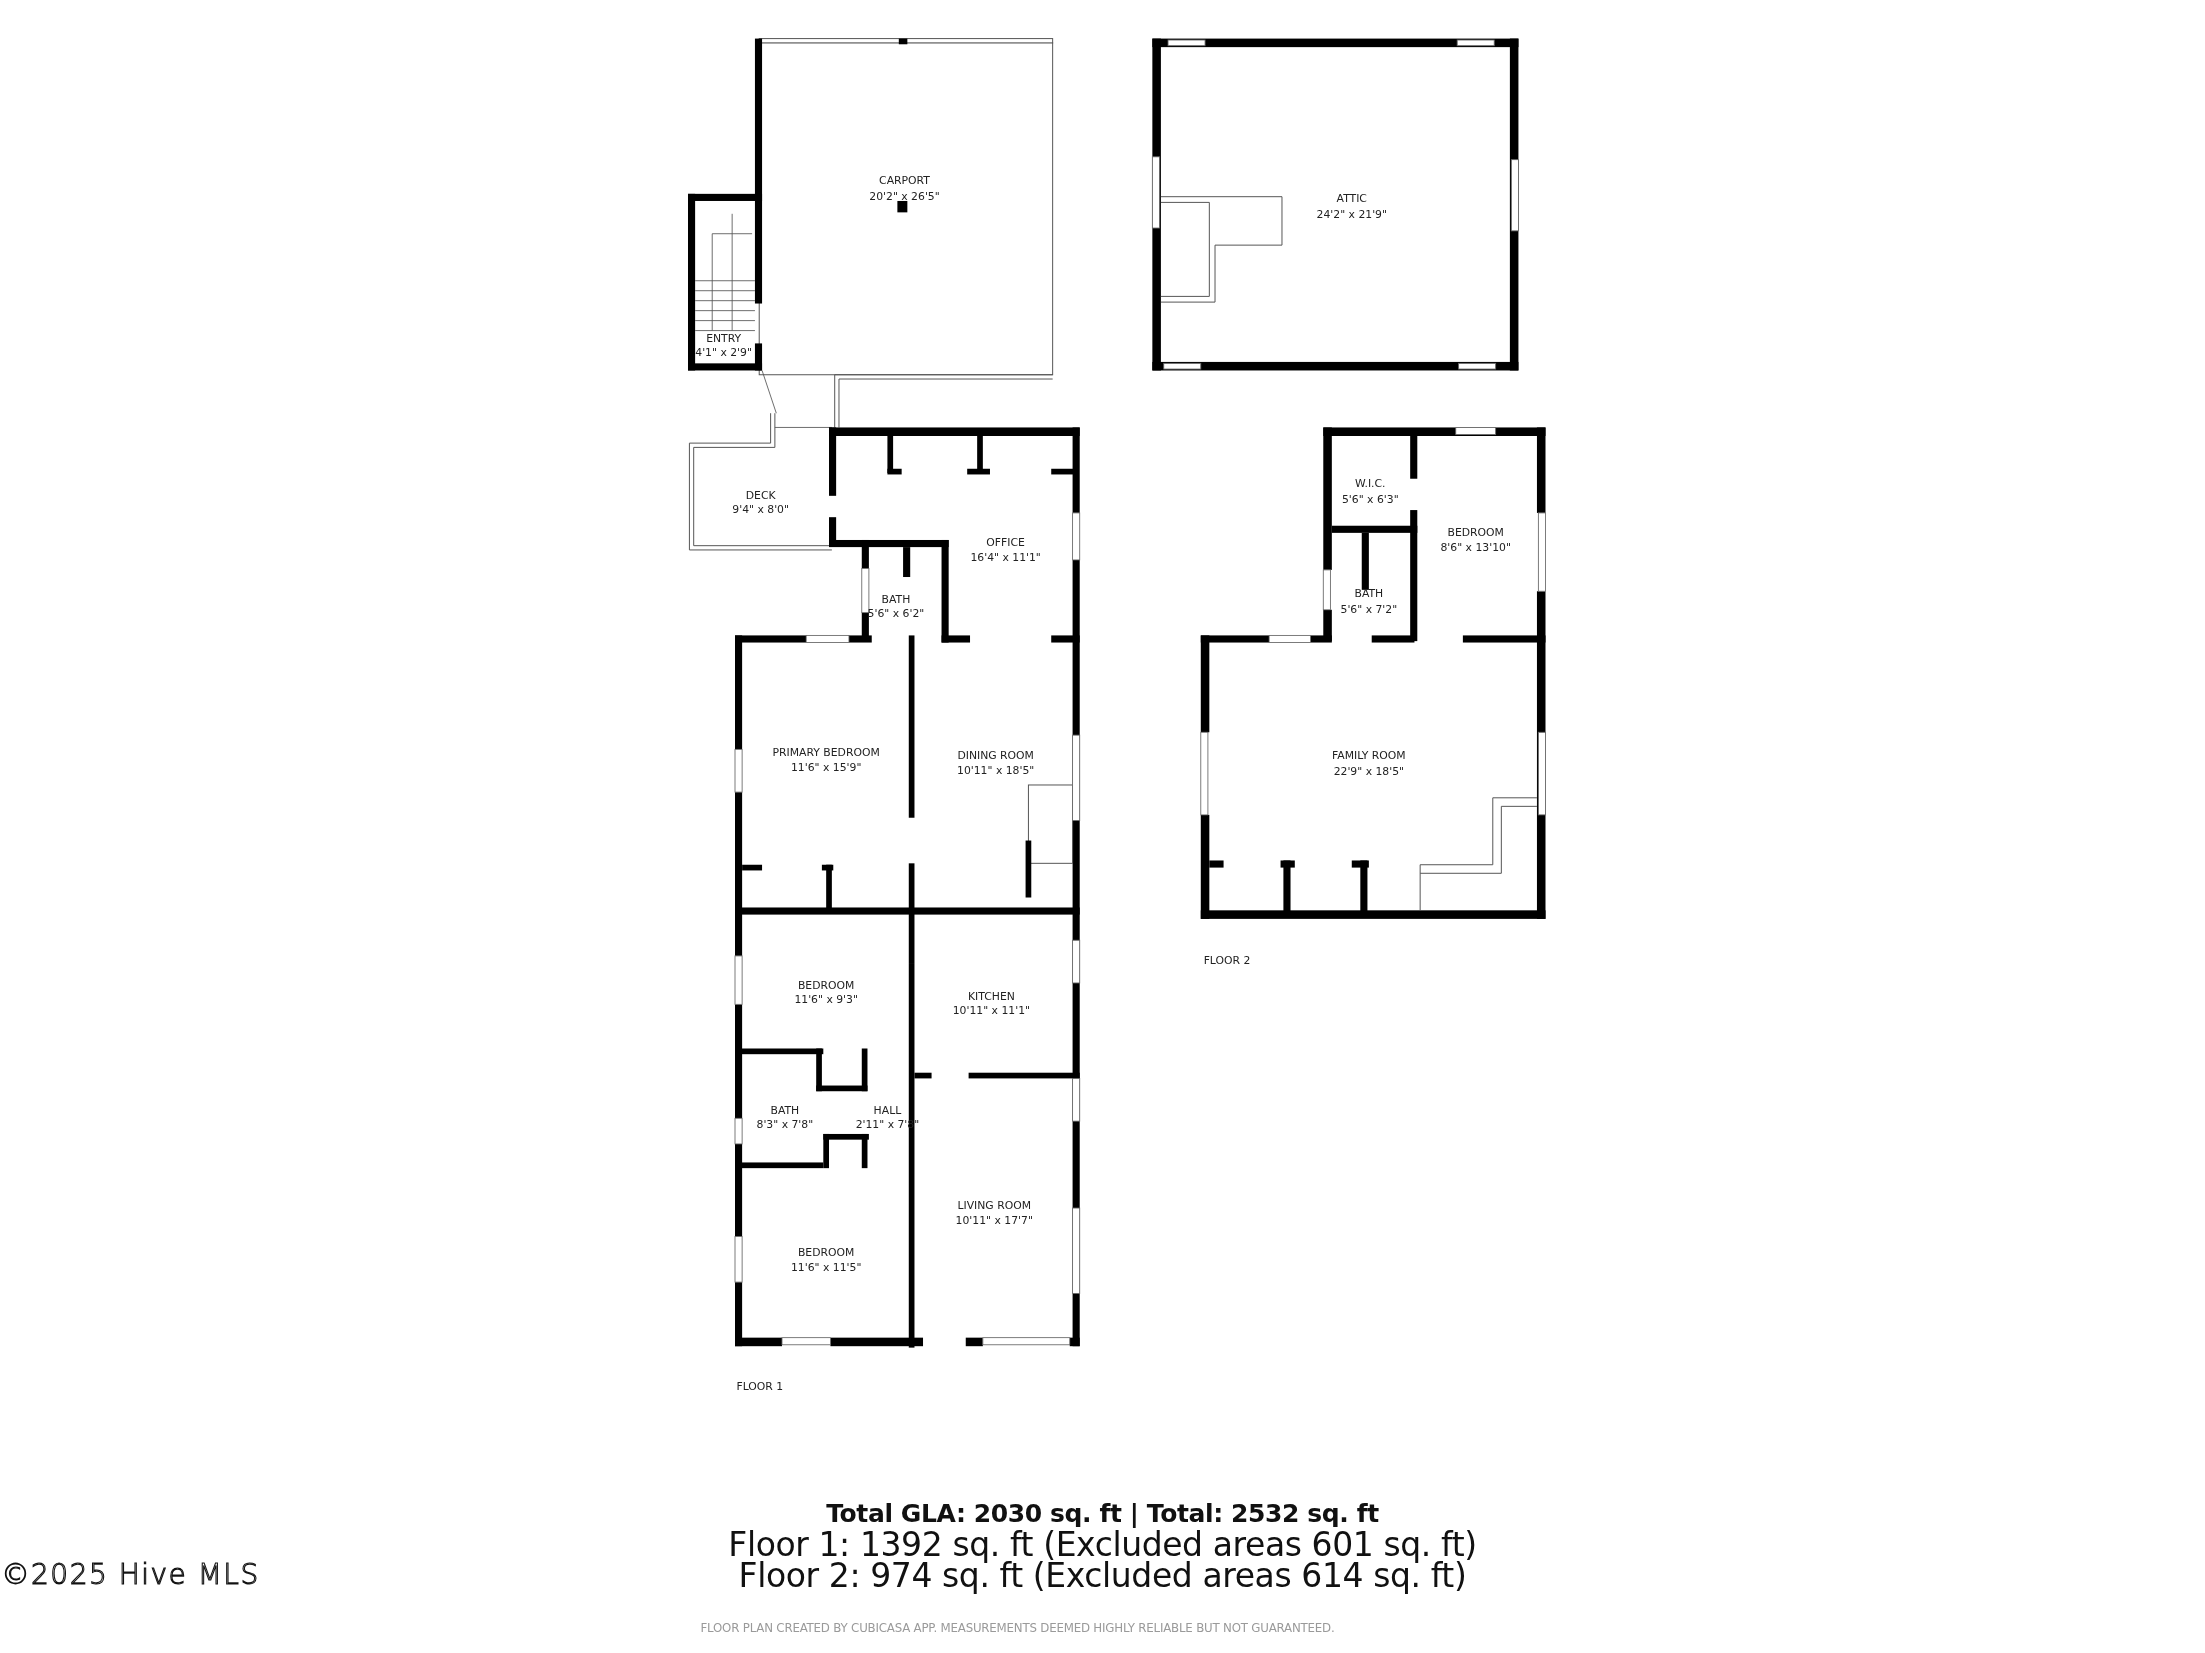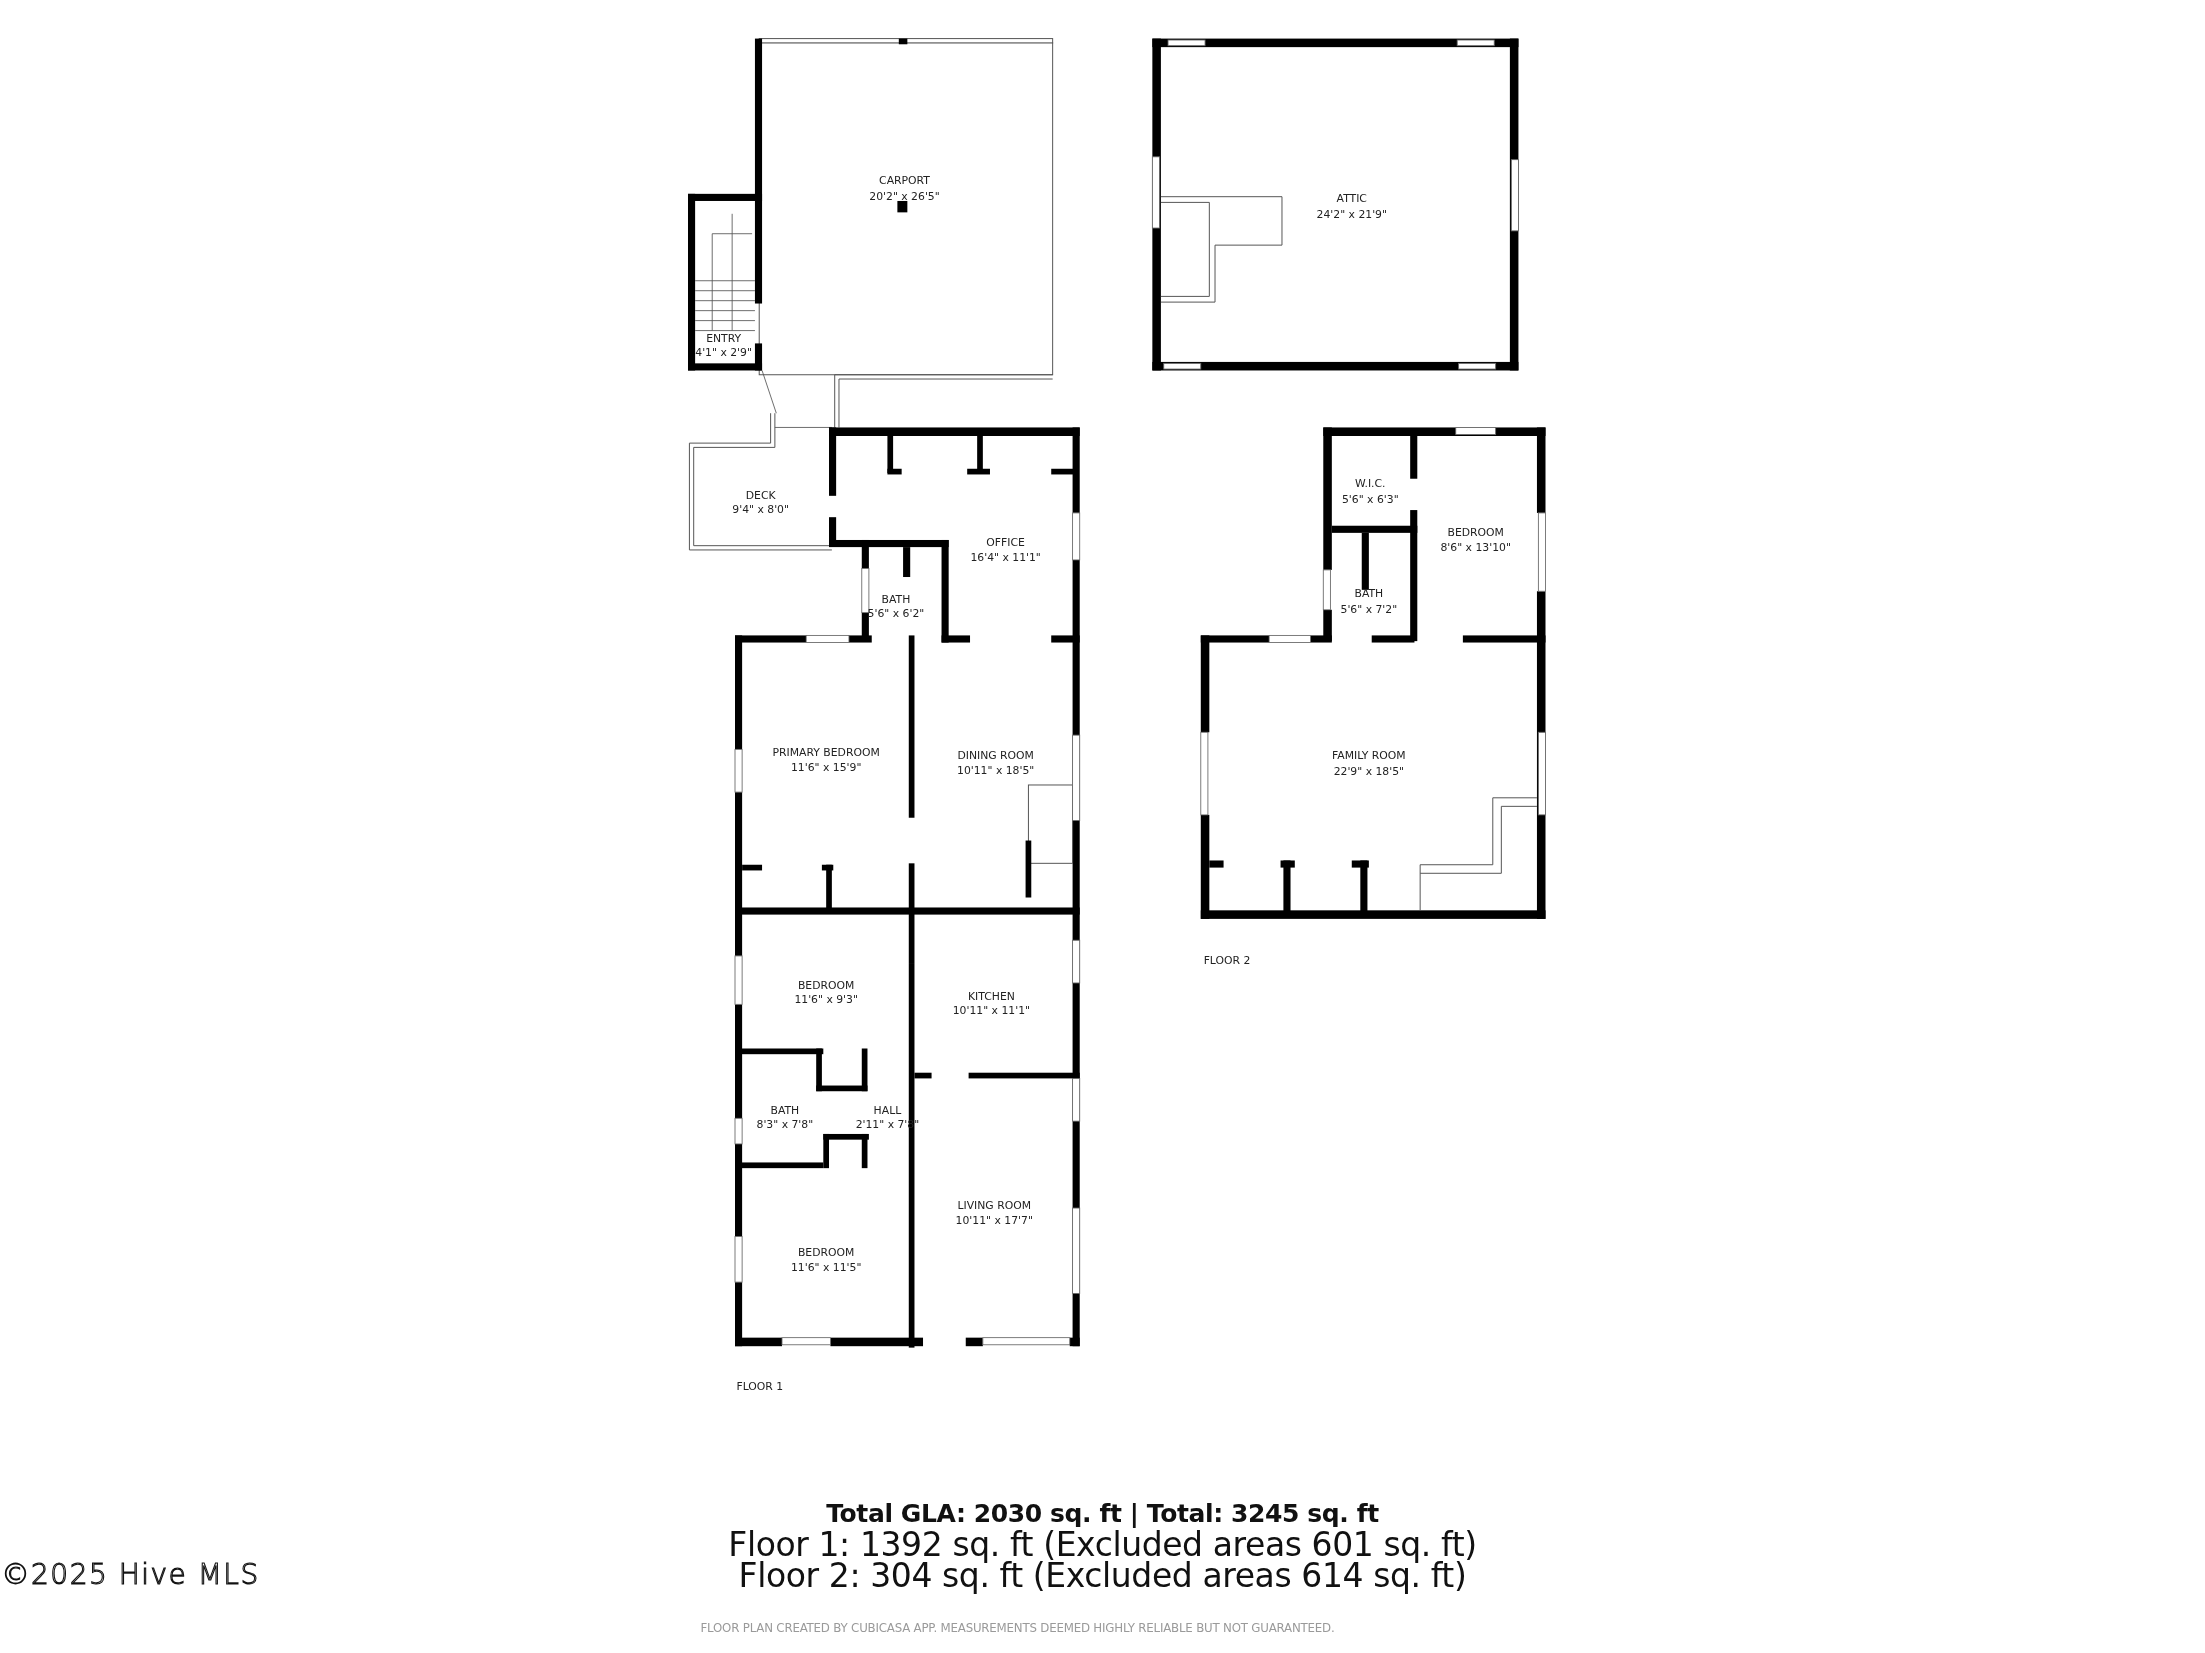--- a/index.html
+++ b/index.html
@@ -215,19 +215,19 @@
     <text class="lbl" x="961" y="430">5'6" x 7'2"</text>
     <text class="lbl" x="961" y="533">FAMILY ROOM</text>
     <text class="lbl" x="961" y="544">22'9" x 18'5"</text>
 
     <text class="flr" x="517" y="976">FLOOR 1</text>
     <text class="flr" x="845" y="677">FLOOR 2</text>
   </g>
 </svg>
 
 <div class="summary">
-  <div class="total">Total GLA: 2030 sq. ft | Total: 3245 sq. ft</div>
+  <div class="total">Total GLA: 2030 sq. ft | Total: 2532 sq. ft</div>
   <div class="floor">Floor 1: 1392 sq. ft (Excluded areas 601 sq. ft)</div>
-  <div class="floor">Floor 2: 304 sq. ft (Excluded areas 614 sq. ft)</div>
+  <div class="floor">Floor 2: 974 sq. ft (Excluded areas 614 sq. ft)</div>
 </div>
 <div class="disclaimer">FLOOR PLAN CREATED BY CUBICASA APP. MEASUREMENTS DEEMED HIGHLY RELIABLE BUT NOT GUARANTEED.</div>
 <div class="copyright">©2025 Hive MLS</div>
 
 
 </body></html>

